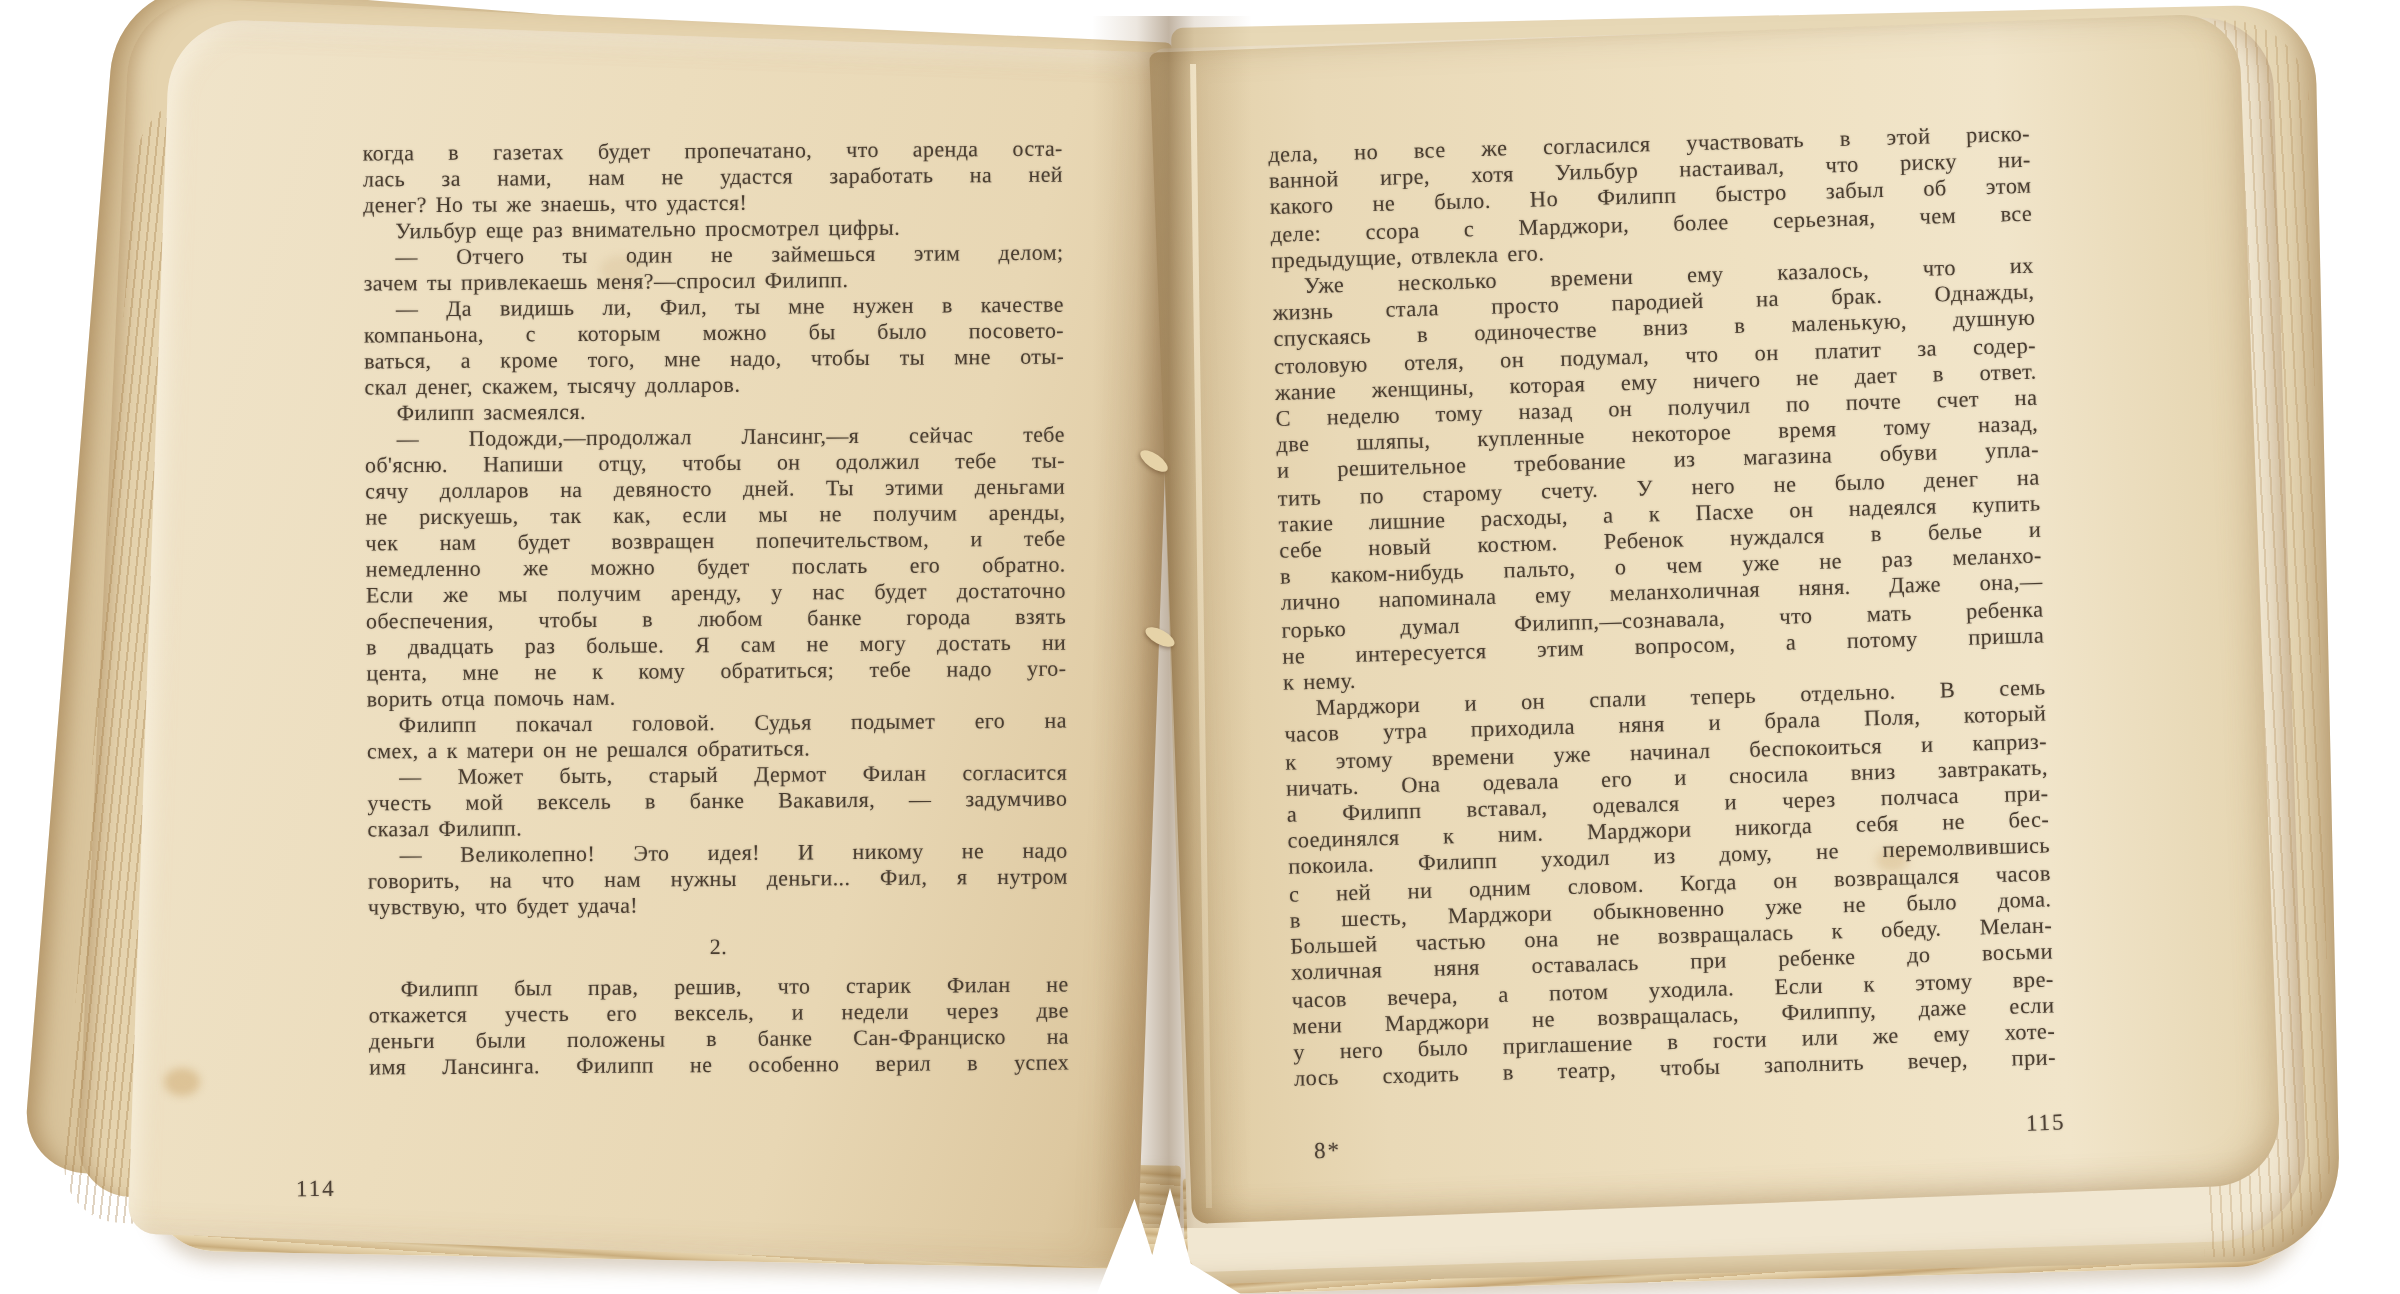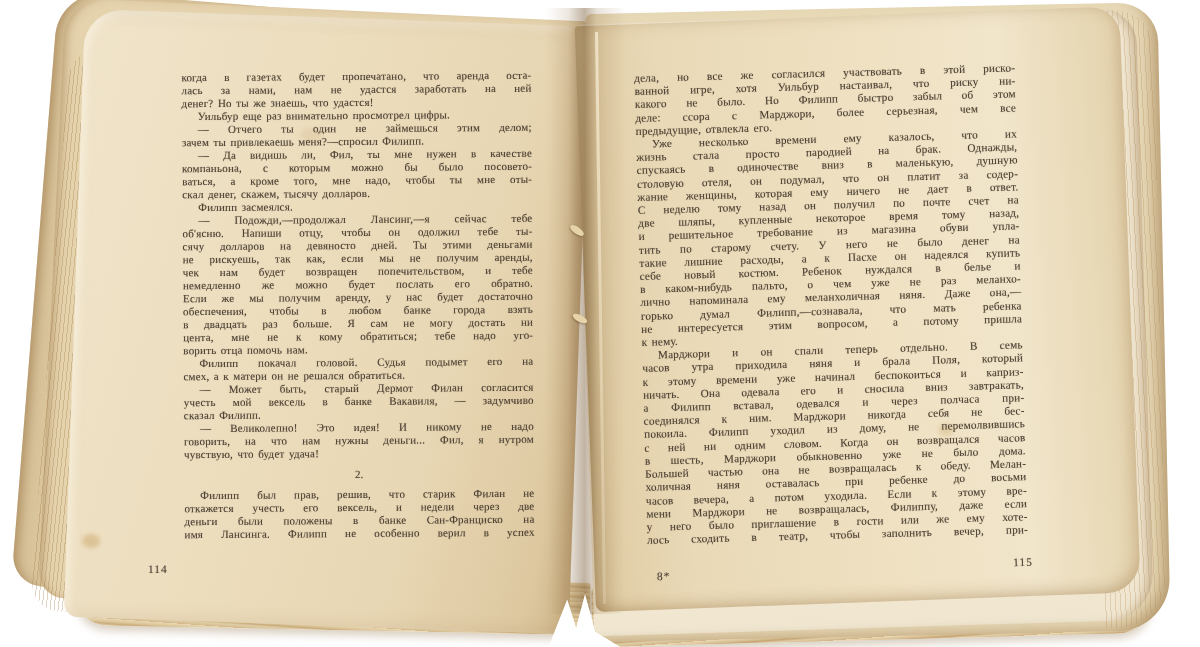--- a/index.html
+++ b/index.html
@@ -137,21 +137,21 @@
     text-align:justify;text-align-last:justify;
     word-spacing:1.5px;letter-spacing:.2px;
     white-space:normal;
   }
   .tline.end{text-align-last:left;}
   .tline.ind{text-indent:16px;}
   .tline.ctr{text-align-last:center;margin:8px 0 7px;}
 
   .folio{color:#4e4236;font-size:11.5px;letter-spacing:1px;
          text-shadow:0 0 1px rgba(74,62,49,.4);}
-  #page-num-left{left:148px;top:563px;transform:rotate(-.5deg);}
+  #page-num-left{left:148px;top:589px;transform:rotate(-.5deg);}
   #sig-mark{left:657px;top:570px;transform:rotate(-1.5deg);}
   #page-num-right{left:1013px;top:556px;transform:rotate(-2deg);}
 </style>
 </head>
 <body>
 
 <div>
 
   <div class="abs" id="bottom-edges-left"></div>
   <div class="abs" id="bottom-edges-right"></div>

